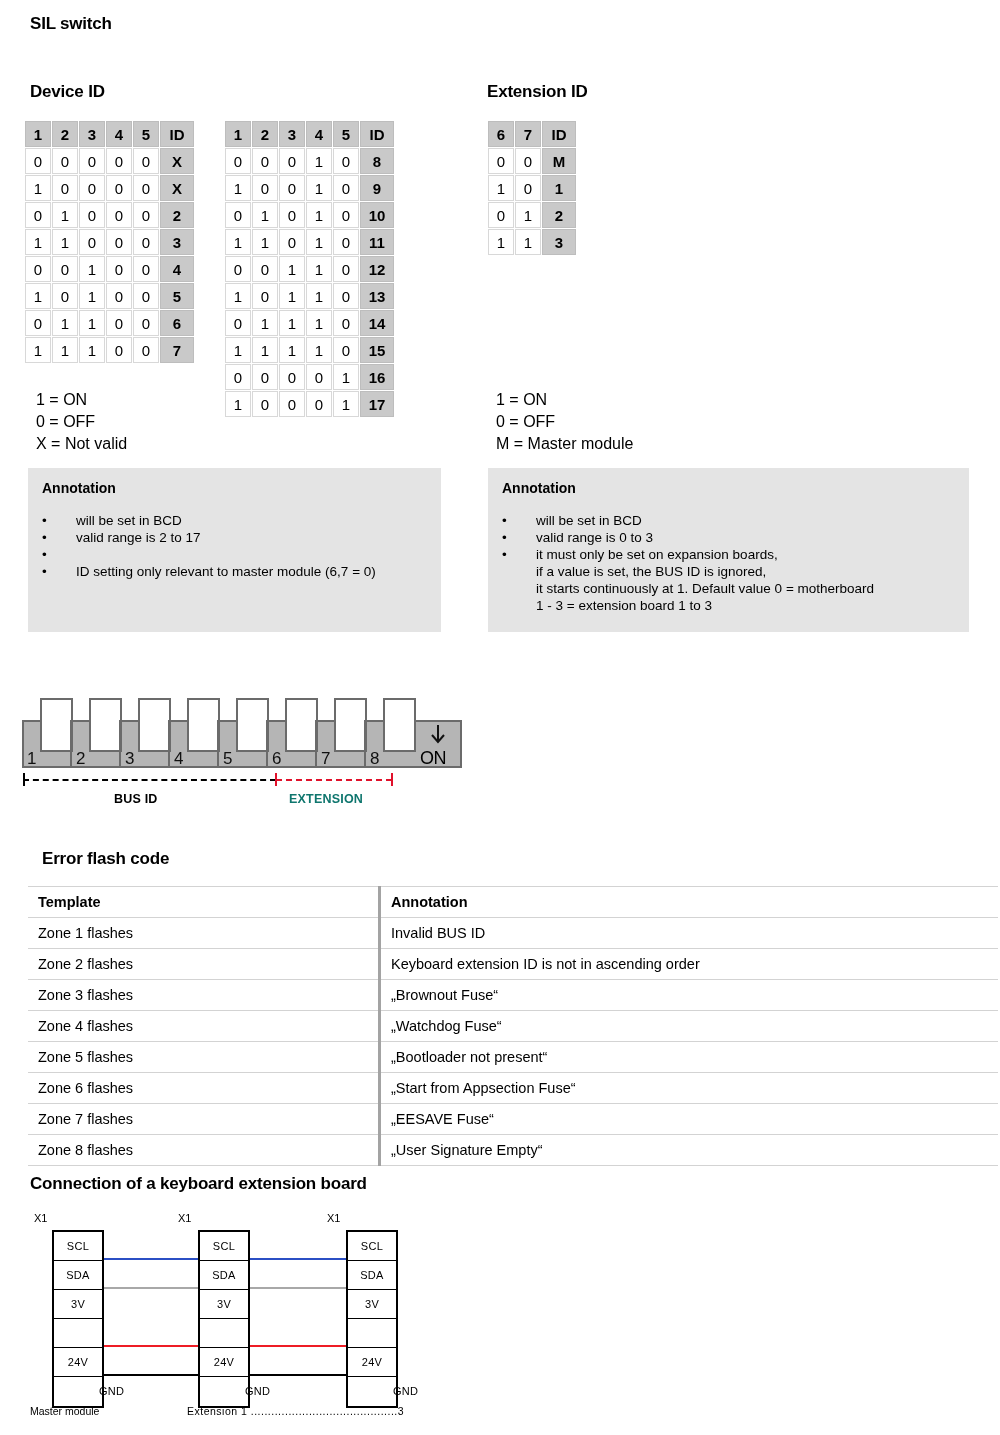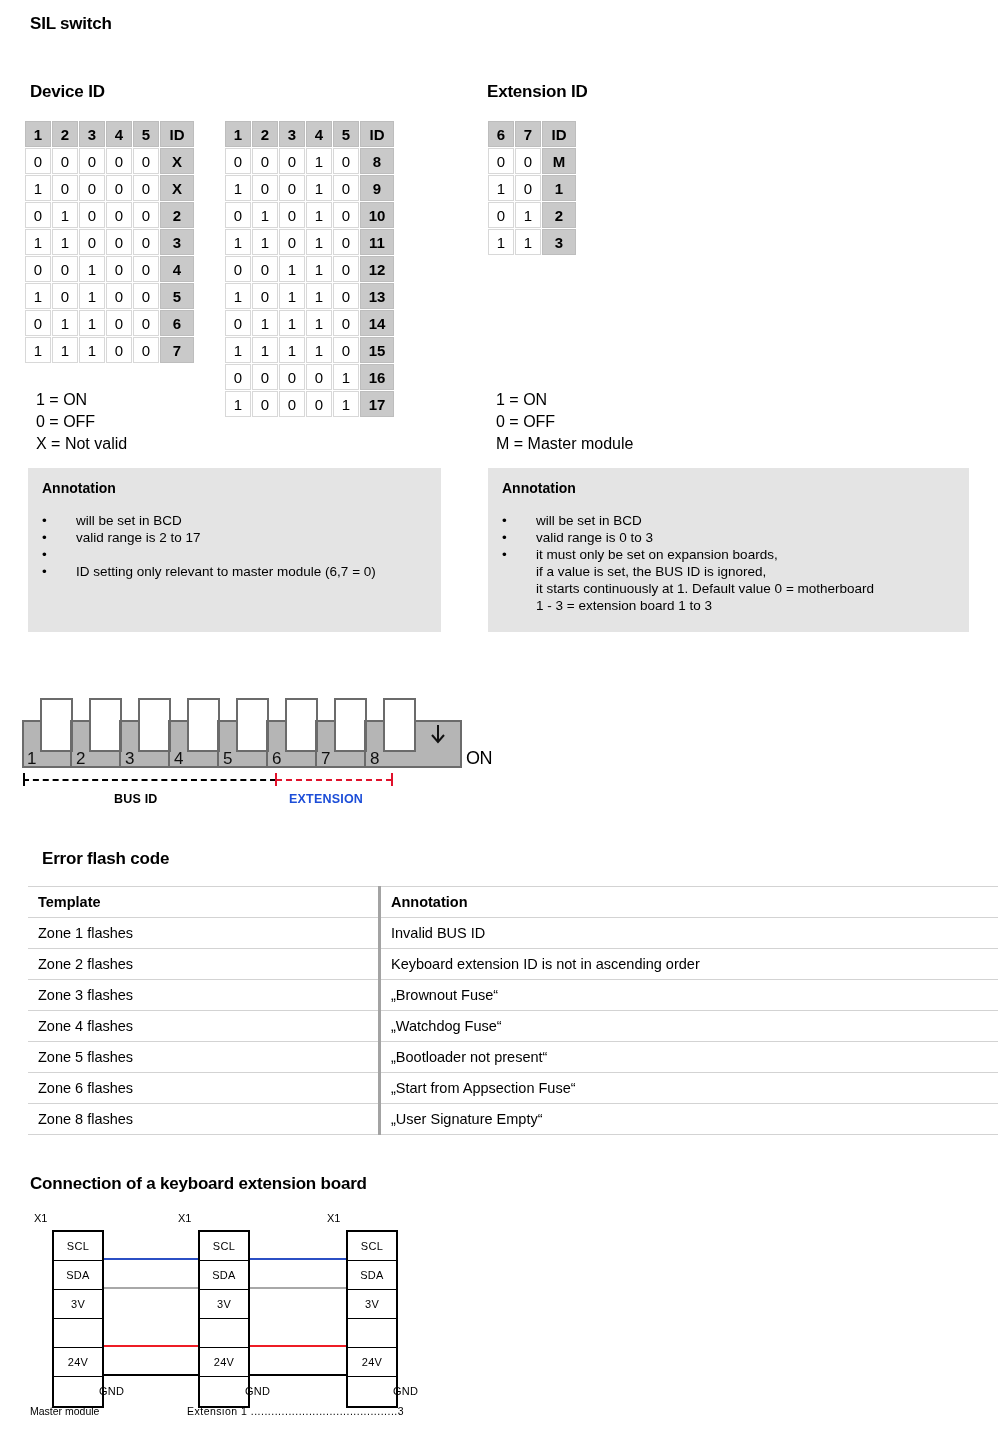--- a/index.html
+++ b/index.html
@@ -38,29 +38,29 @@
   .annotext{white-space:pre-line;}
 
   
   .dip{position:absolute;}
   .dipbody{position:absolute;left:0;top:22px;width:440px;height:48px;
            background:#b5b5b5;border:2px solid #6b6b6b;box-sizing:border-box;}
   .dipsep{position:absolute;top:22px;width:0;height:48px;border-left:2px solid #6b6b6b;}
   .diplever{position:absolute;top:0px;width:33px;height:54px;background:#ffffff;
             border:2px solid #6b6b6b;box-sizing:border-box;}
   .dipnum{position:absolute;font-size:17px;line-height:17px;color:#111;}
-  .dipon{position:absolute;font-size:18px;font-weight:normal;letter-spacing:-0.5px;margin-left:46px;}
+  .dipon{position:absolute;font-size:18px;font-weight:normal;letter-spacing:-0.5px;}
 
   
   .dimline{position:absolute;height:0;border-top:2px dashed #000;}
   .dimline.red{border-top:2px dashed #e0112b;}
   .dimtick{position:absolute;width:0;height:13px;border-left:2px solid #000;}
   .dimtick.red{border-left:2px solid #e0112b;}
   .dimlabel{position:absolute;font-size:12.5px;font-weight:bold;letter-spacing:0.2px;}
-  .dimlabel.red{color:#1d4ed8;}
+  .dimlabel.red{color:#0f766e;}
 
   
   .errtable{position:absolute;border-collapse:collapse;width:970px;}
   .errtable td{
     font-size:14.5px;padding:7px 0 7px 10px;height:13px;
     border-bottom:1px solid #d3d3d3;border-top:1px solid #d3d3d3;
   }
   .errtable tr.hdrrow td{font-weight:bold;}
   .errtable td.c1{width:340px;border-right:3px solid #a3a3a3;}
 
@@ -402,20 +402,24 @@
         </tr>
         <tr>
           <td class="c1">Zone 5 flashes</td>
           <td>„Bootloader not present“</td>
         </tr>
         <tr>
           <td class="c1">Zone 6 flashes</td>
           <td>„Start from Appsection Fuse“</td>
         </tr>
         <tr>
+          <td class="c1">Zone 7 flashes</td>
+          <td>„EESAVE Fuse“</td>
+        </tr>
+        <tr>
           <td class="c1">Zone 8 flashes</td>
           <td>„User Signature Empty“</td>
         </tr>
       </tbody>
     </table>
 
   <div class="h-sec" style="left:30px;top:1174px;">Connection of a keyboard extension board</div>
 
   <div class="conn" style="left:30px;top:1210px;width:400px;height:220px;">
 

